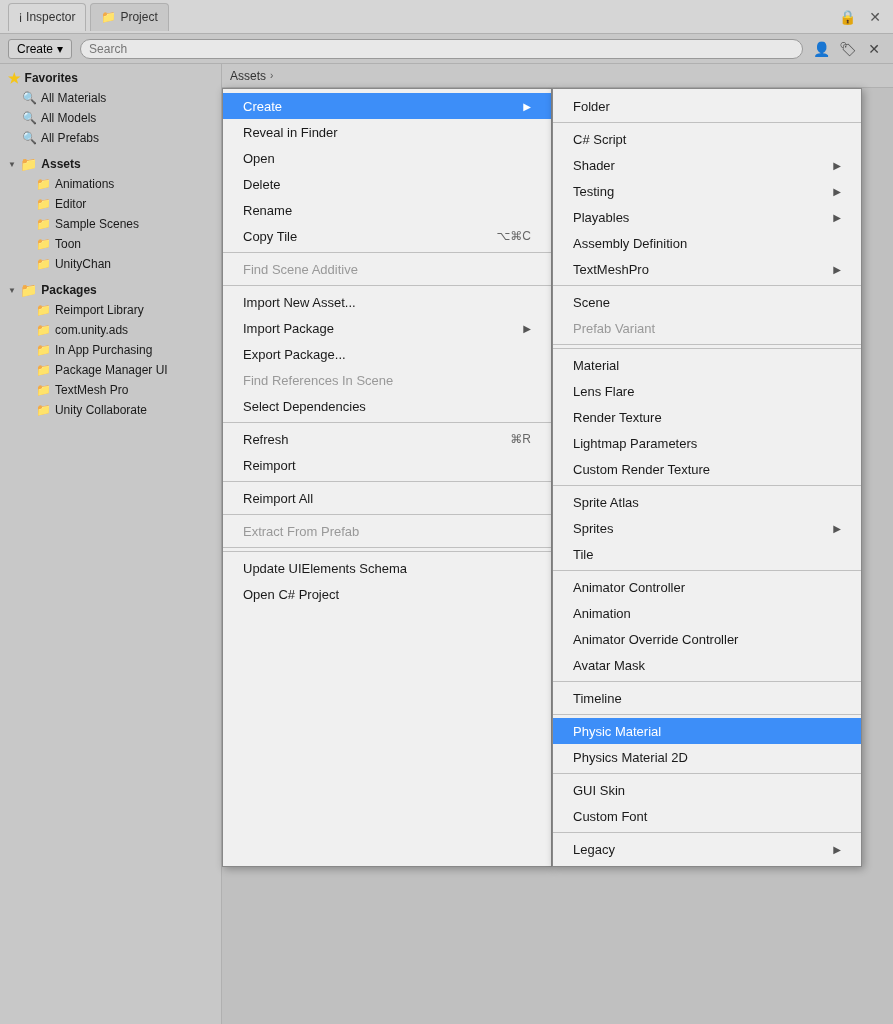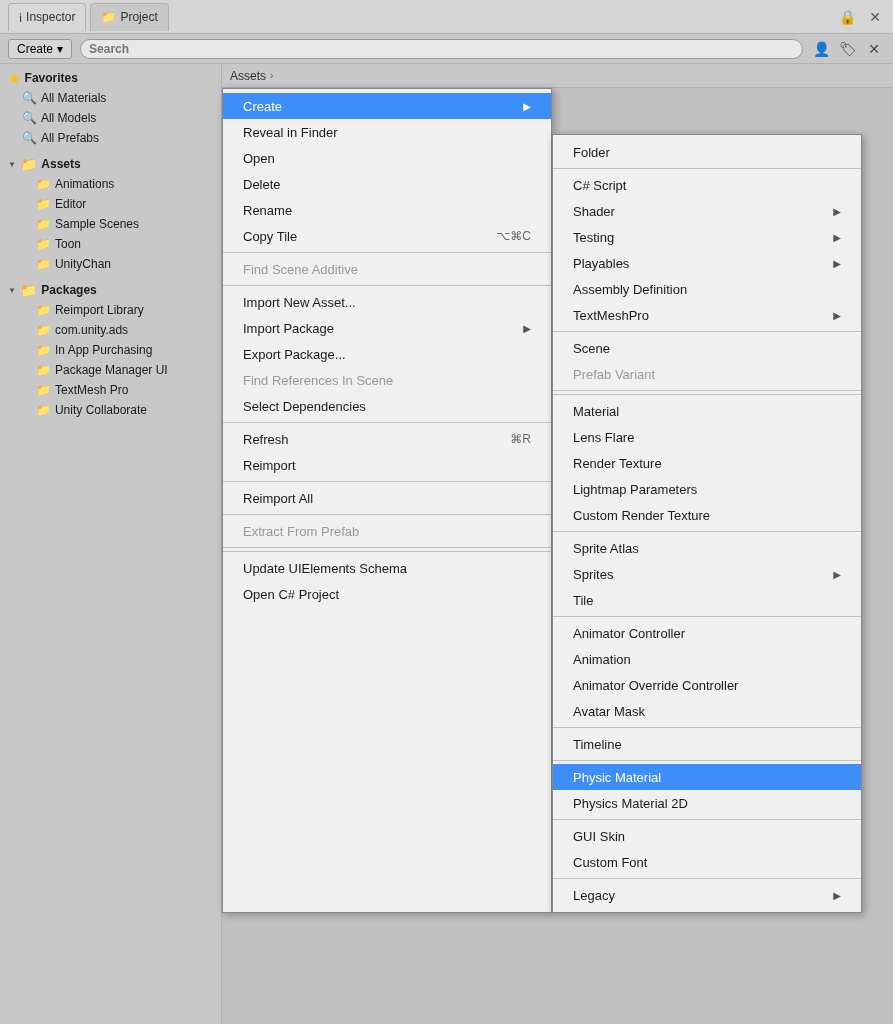--- a/index.html
+++ b/index.html
@@ -62,21 +62,20 @@
       gap: 4px;
     }
     .search-bar {
       flex: 1;
       background: #e8e8e8;
       border: 1px solid #999;
       border-radius: 10px;
       height: 20px;
       padding: 0 8px;
       font-size: 12px;
-      font-weight: bold;
     }
     .toolbar-icons {
       display: flex;
       gap: 4px;
     }
     .toolbar-icon-btn {
       width: 22px;
       height: 22px;
       display: flex;
       align-items: center;
@@ -207,21 +206,20 @@
     .context-menu-item.selected .submenu-arrow { color: white; }
 
     
     .submenu {
       background: #f0f0f0;
       border: 1px solid #888;
       box-shadow: 2px 2px 8px rgba(0,0,0,0.3);
       min-width: 310px;
       padding: 4px 0;
       position: relative;
-      margin-top: 46px;
     }
     .submenu-item {
       padding: 4px 20px;
       cursor: pointer;
       font-size: 13px;
       color: #1a1a1a;
       display: flex;
       align-items: center;
       justify-content: space-between;
       height: 26px;

